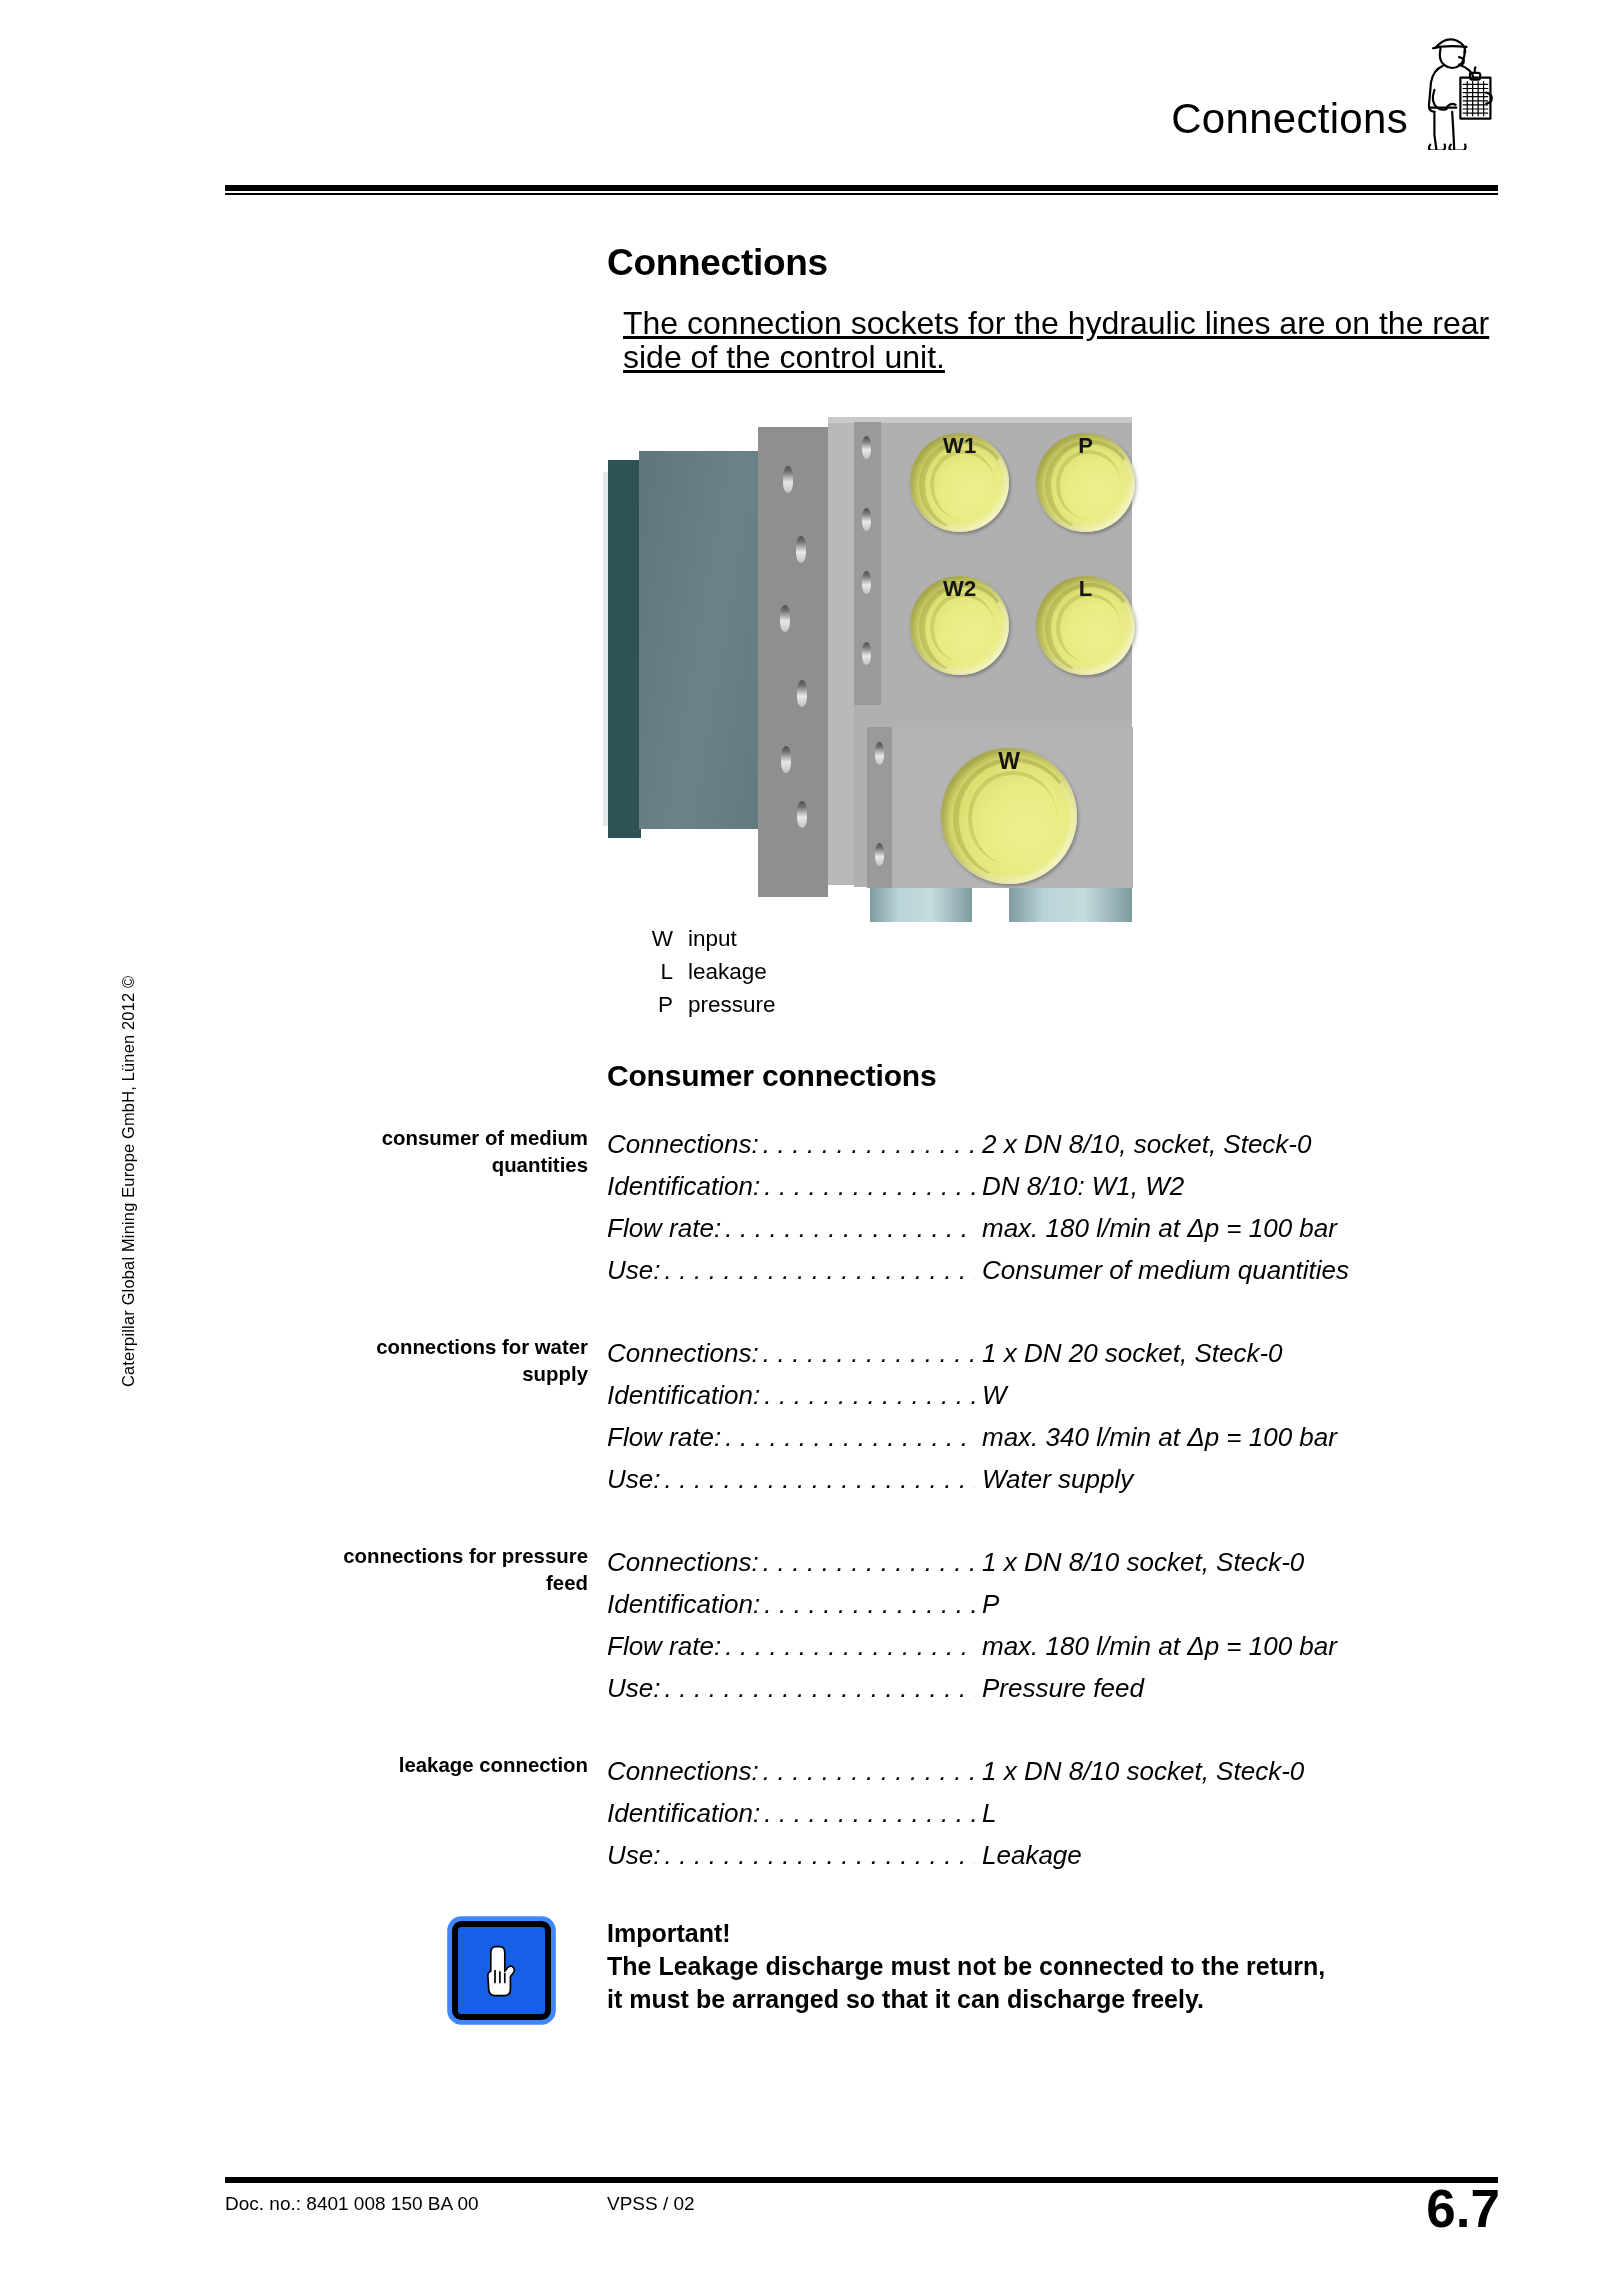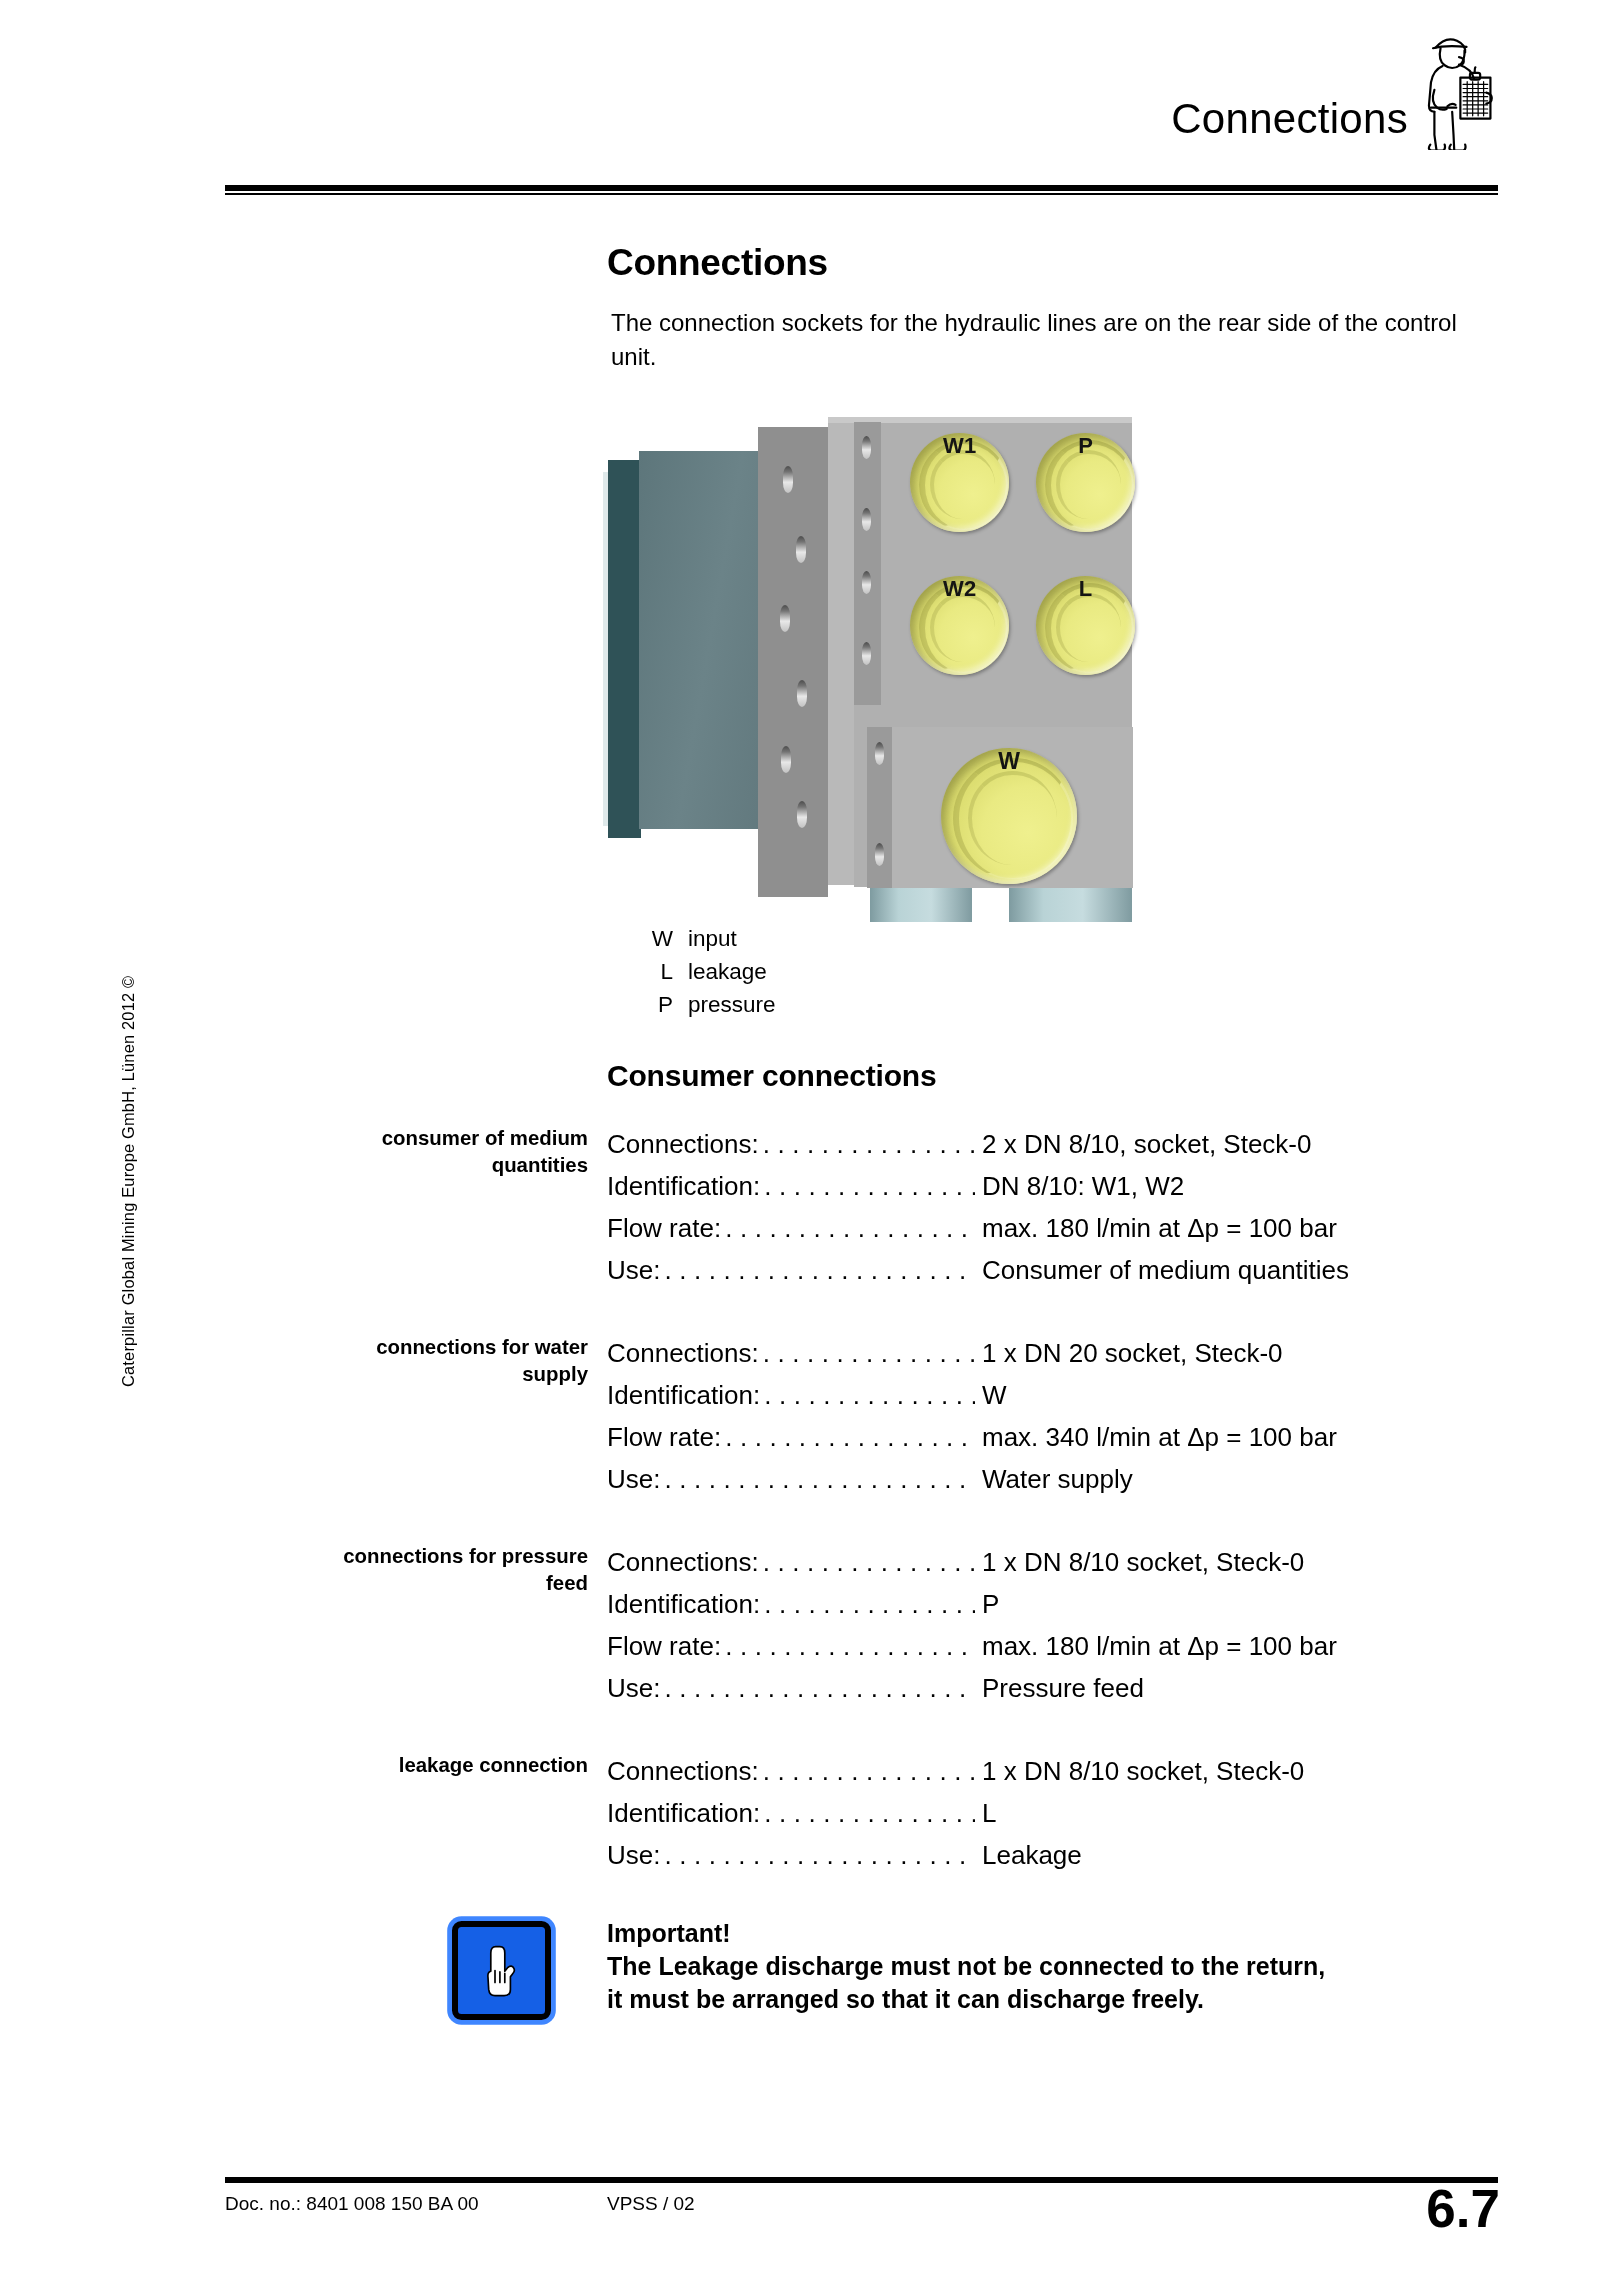--- a/index.html
+++ b/index.html
@@ -80,24 +80,25 @@
     top: 242px;
     width: 893px;
   }
   .h1 {
     font-size: 37px;
     font-weight: bold;
     letter-spacing: -0.3px;
     margin: 0 0 22px 0;
   }
   .intro {
-    font-size: 24px;
+    font-size: 32px;
     line-height: 34px;
-    margin: 0 0 33px 4px;
+    margin: 0 0 33px 16px;
     max-width: 879px;
+    text-decoration: underline;
   }
   .figcaption {
     font-size: 20.4px;
     font-weight: bold;
     margin: 0 0 6.8px 0;
   }
   .figcaption .figlabel {
     display: inline-block;
     width: 106px;
   }
@@ -302,20 +303,21 @@
     font-size: 20.4px;
     font-weight: bold;
     line-height: 27px;
   }
   .spec-row {
     display: flex;
     align-items: center;
     font-size: 26px;
     line-height: 42px;
     white-space: nowrap;
+    font-style: italic;
   }
   .spec-label { flex: 0 0 auto; }
   .spec-dots {
     flex: 1 1 auto;
     overflow: hidden;
     white-space: nowrap;
     letter-spacing: 7.5px;
     color: #000;
     margin: 0 6.8px 0 4.1px;
     min-width: 20.4px;

